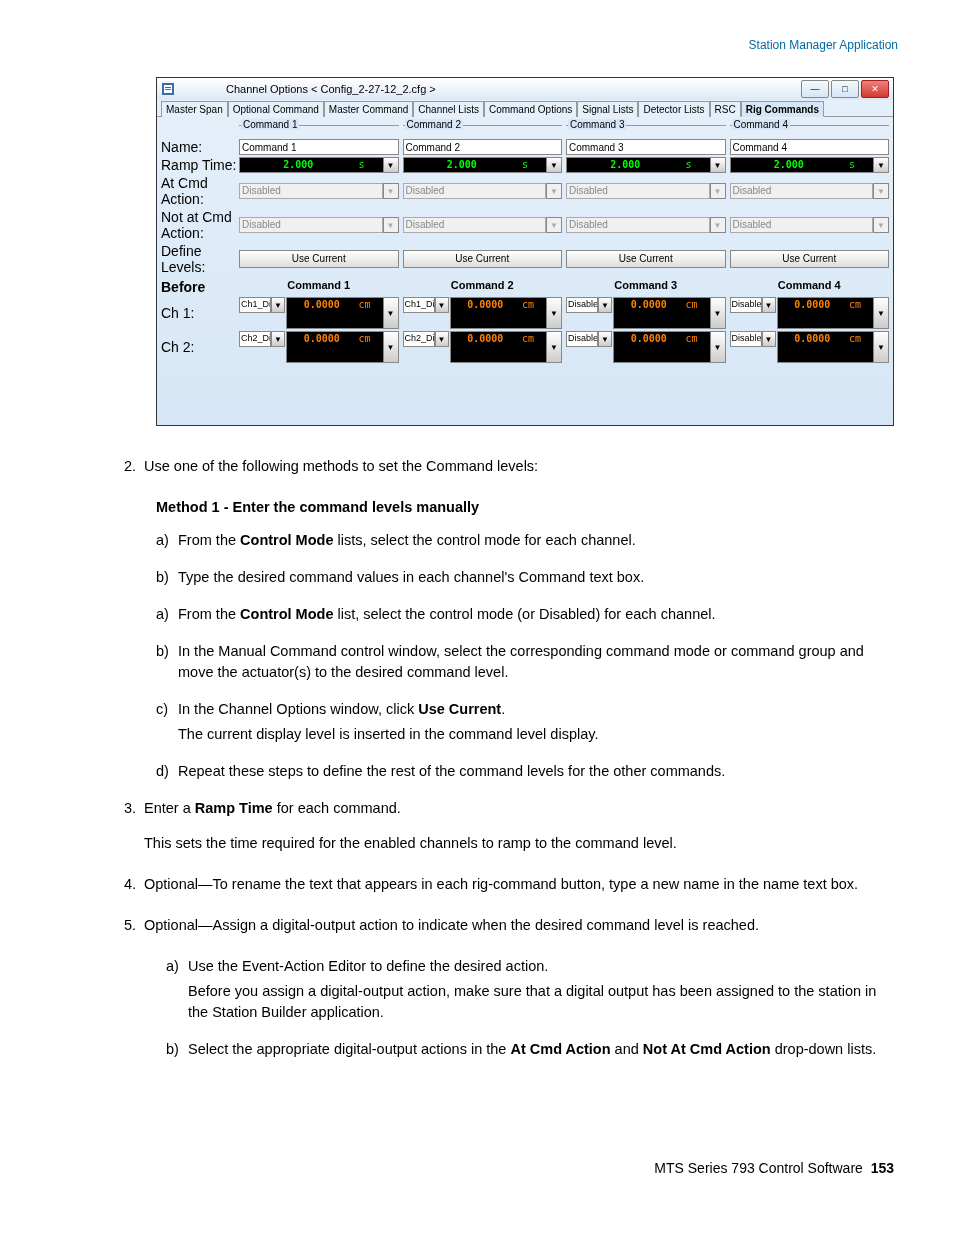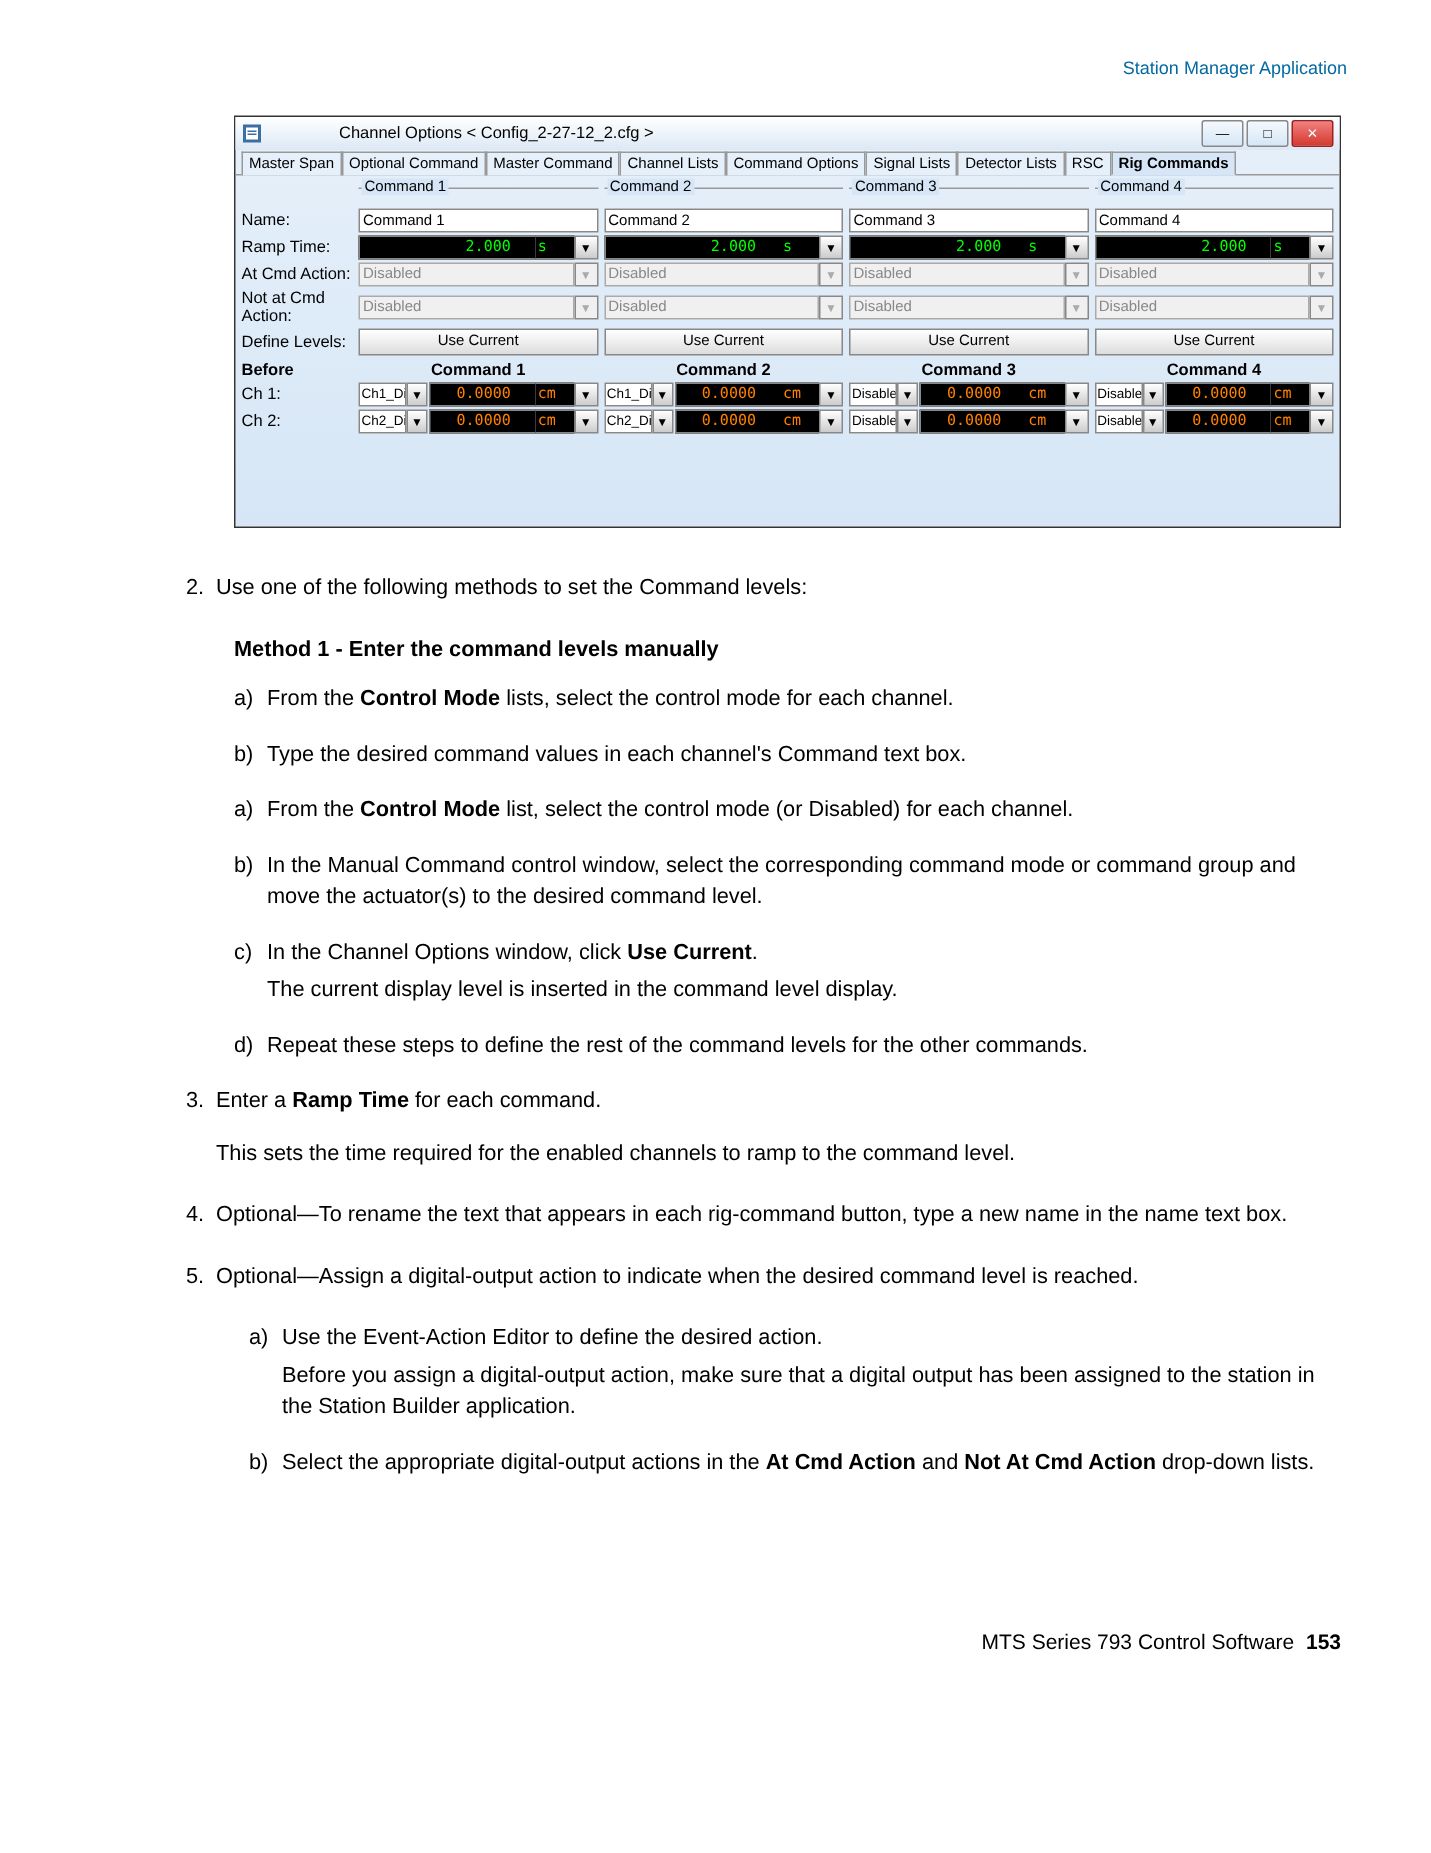--- a/index.html
+++ b/index.html
@@ -86,21 +86,21 @@
     padding: 4px 2px 60px 2px;
   }
   .row {
     display: flex;
     align-items: center;
     margin-bottom: 2px;
   }
   .row-label {
     width: 76px;
     padding-left: 2px;
-    font-size: 11px;
+    font-size: 14px;
     flex-shrink: 0;
   }
   .cmd-cols {
     display: flex;
     flex: 1;
   }
   .cmd-col {
     flex: 1;
     padding: 0 2px;
     min-width: 0;
@@ -128,28 +128,29 @@
     height: 16px;
   }
   .num-row {
     display: flex;
     height: 16px;
   }
   .num-input {
     flex: 1;
     background: #000;
     color: #0f0;
-    text-align: right;
+    text-align: center;
     font-family: monospace;
     font-size: 10px;
-    padding: 1px 16px;
+    padding: 1px 3px;
     border: 1px solid #888;
     border-right: none;
     min-width: 0;
     overflow: hidden;
+    font-weight: bold;
   }
   .num-input.orange { color: #ff8000; }
   .unit-box {
     width: 22px;
     background: #000;
     color: #0f0;
     font-family: monospace;
     font-size: 10px;
     padding: 1px 2px;
     border: 1px solid #888;
@@ -213,21 +214,21 @@
     border: 1px solid #888;
     font-size: 9px;
     padding: 1px 1px;
     overflow: hidden;
     white-space: nowrap;
   }
   .mode-select .dd-btn { width: 12px; }
   .val-group {
     flex: 1;
     display: flex;
-    height: 16px;
+    height: 32px;
     min-width: 0;
   }
   
   .body-text { font-size: 14.5px; line-height: 1.45; }
   .list-num { margin-bottom: 20px; }
   .list-num .num-row-txt { display: flex; }
   .list-num .num { width: 20px; flex-shrink: 0; }
   .list-num .content { flex: 1; }
   .indent1 { margin-left: 32px; }
   .method-head { font-weight: bold; margin-bottom: 12px; }

